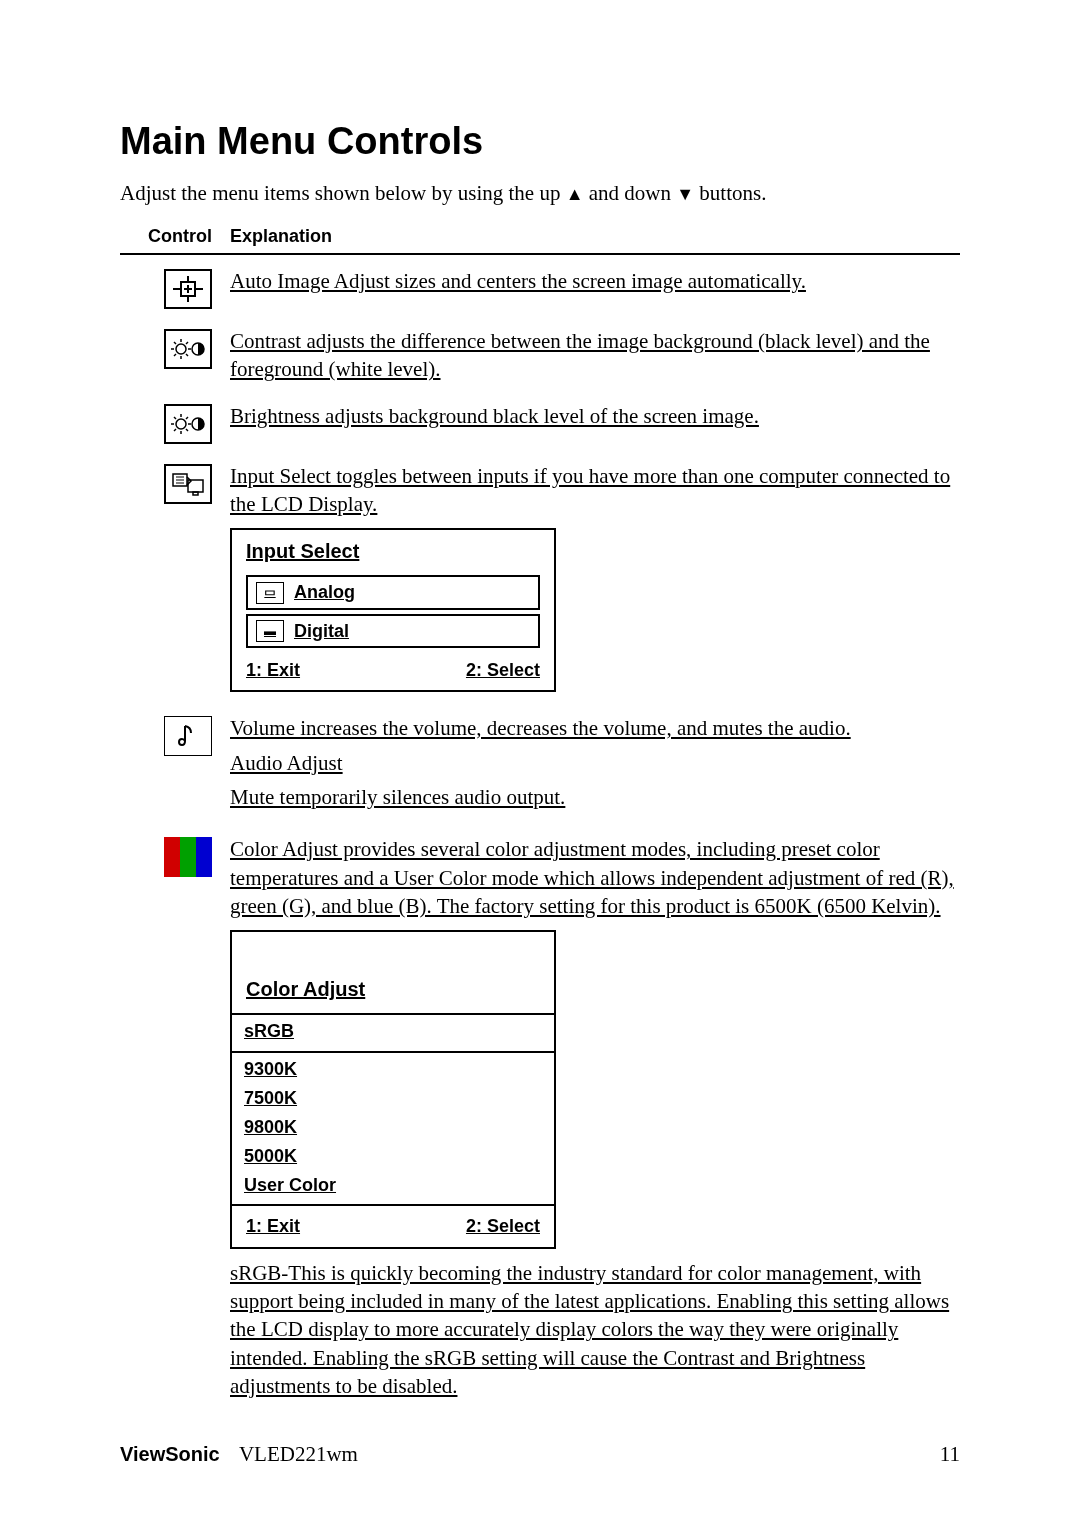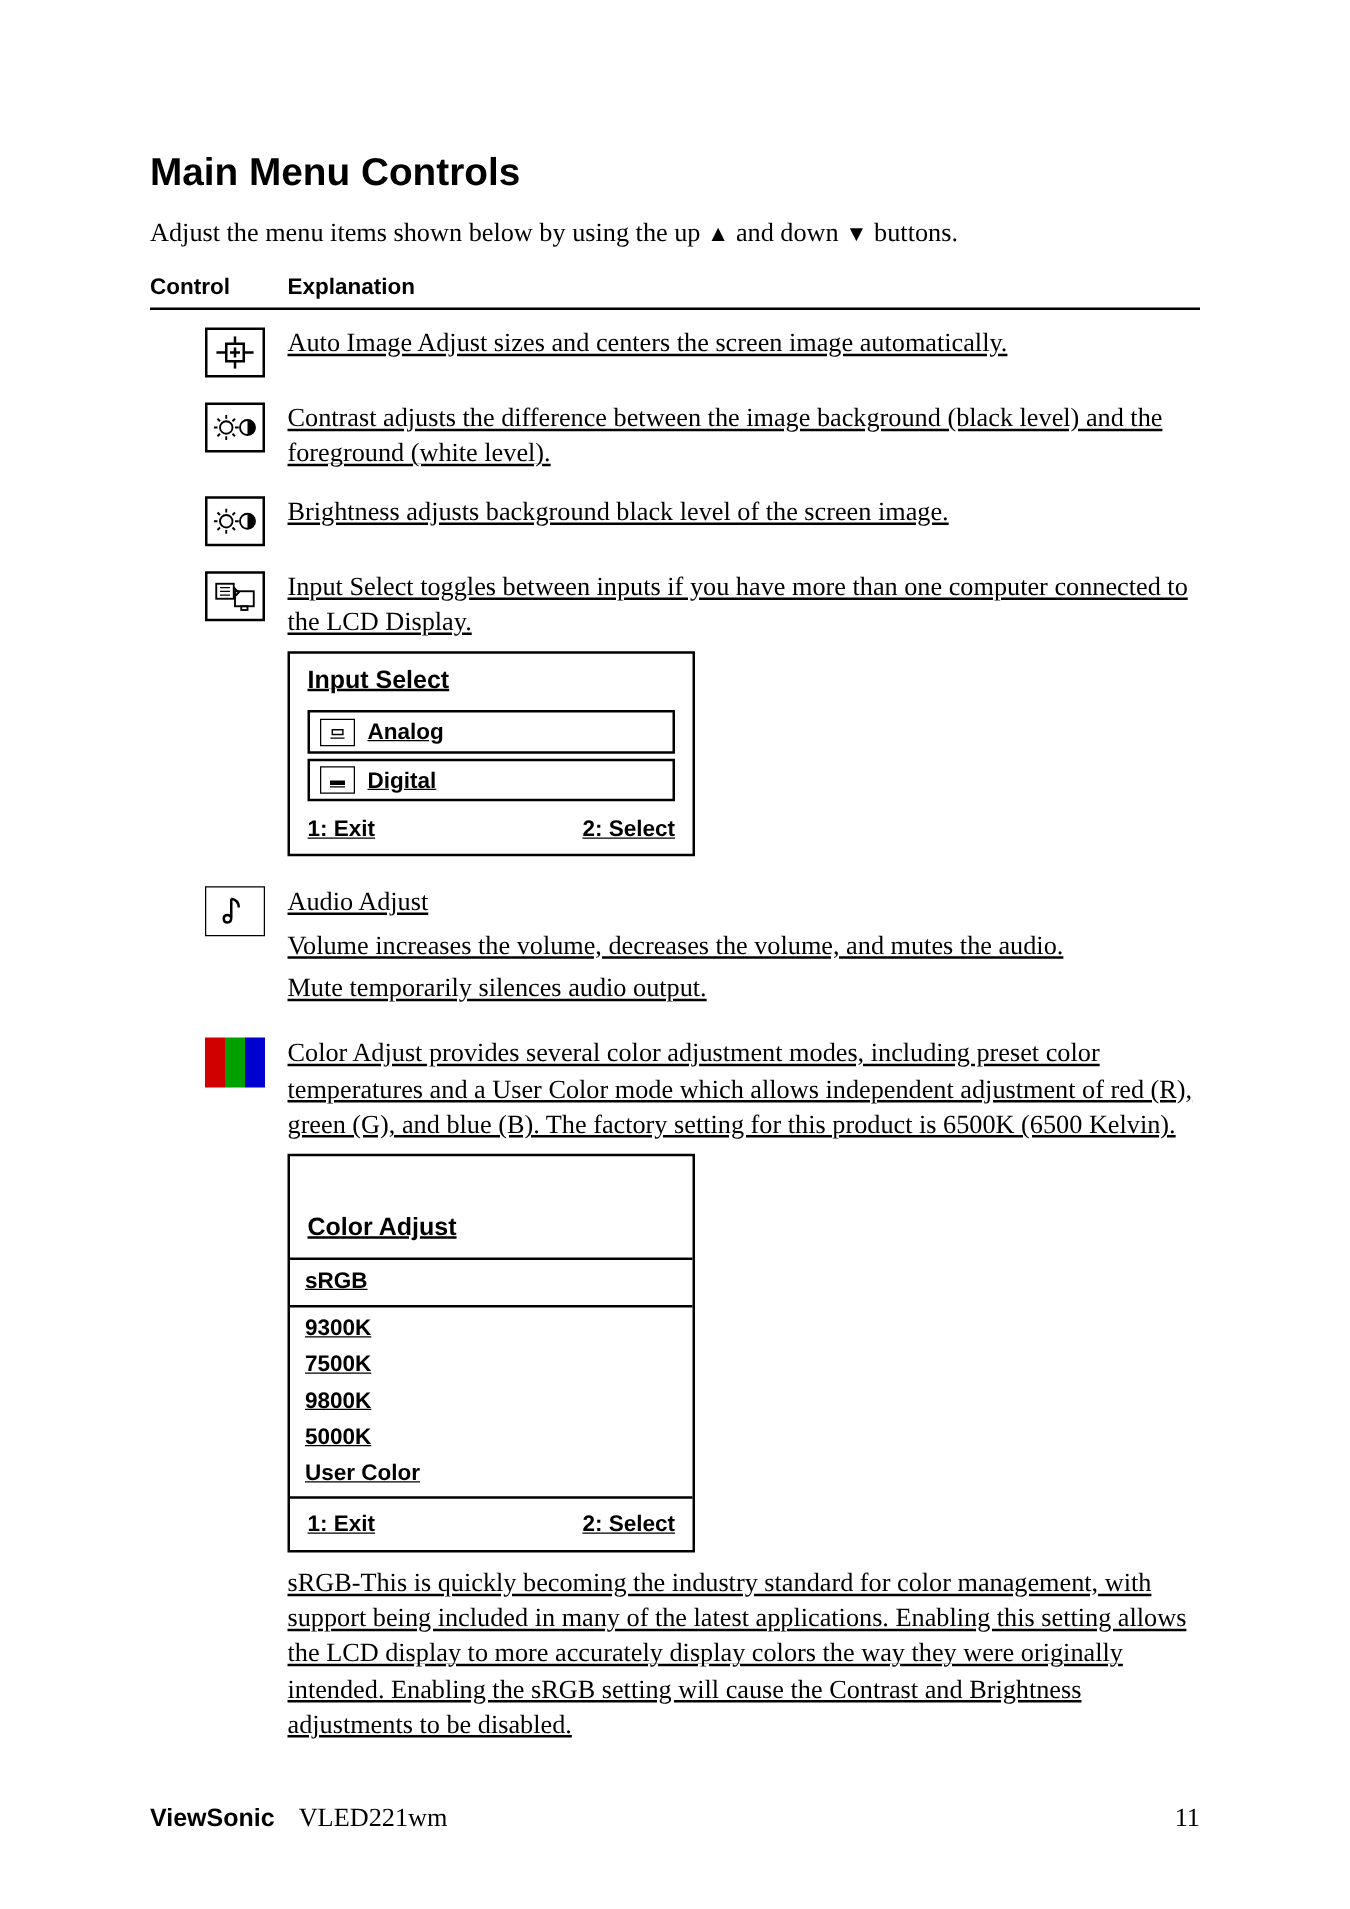--- a/index.html
+++ b/index.html
@@ -8,38 +8,38 @@
     height: 1527px;
     background: #fff;
     font-family: "Times New Roman", Times, serif;
     color: #000;
     padding: 120px 120px 60px 120px;
     position: relative;
   }
   h1 {
     font-family: Arial, Helvetica, sans-serif;
     font-weight: bold;
-    font-size: 31px;
+    font-size: 38px;
     margin-bottom: 18px;
   }
   .intro {
     font-size: 21px;
     margin-bottom: 20px;
   }
   .up-tri, .down-tri { font-size: 18px; }
   .tbl-head {
     display: flex;
     font-family: Arial, Helvetica, sans-serif;
     font-weight: bold;
     font-size: 18px;
     padding-bottom: 6px;
     border-bottom: 2px solid #000;
     margin-bottom: 12px;
   }
-  .tbl-head .col-ctrl { width: 110px; padding-right: 18px; }
+  .tbl-head .col-ctrl { width: 110px; text-align: right; padding-right: 18px; }
   .row {
     display: flex;
     align-items: flex-start;
     margin-bottom: 18px;
     text-decoration: underline;
   }
   .icon-cell {
     width: 110px;
     min-width: 110px;
     display: flex;
@@ -243,22 +243,22 @@
 <div class="row">
   <div class="icon-cell">
     <div class="icon-box thin">
       <svg width="22" height="26" viewBox="0 0 22 26">
         <path d="M8 3 L8 18 Q8 22 5 22 Q2 22 2 19 Q2 16 5 16 Q7 16 8 18" fill="none" stroke="#000" stroke-width="2"></path>
         <path d="M8 3 Q14 4 14 10" fill="none" stroke="#000" stroke-width="2"></path>
       </svg>
     </div>
   </div>
   <div class="exp-cell">
+    <p>Volume increases the volume, decreases the volume, and mutes the audio.</p>
     <p>Audio Adjust</p>
-    <p>Volume increases the volume, decreases the volume, and mutes the audio.</p>
     <p>Mute temporarily silences audio output.</p>
   </div>
 </div>
 
 <div class="row">
   <div class="icon-cell">
     <div class="rgb-bars">
       <span></span>
         <span></span>
         <span></span>

